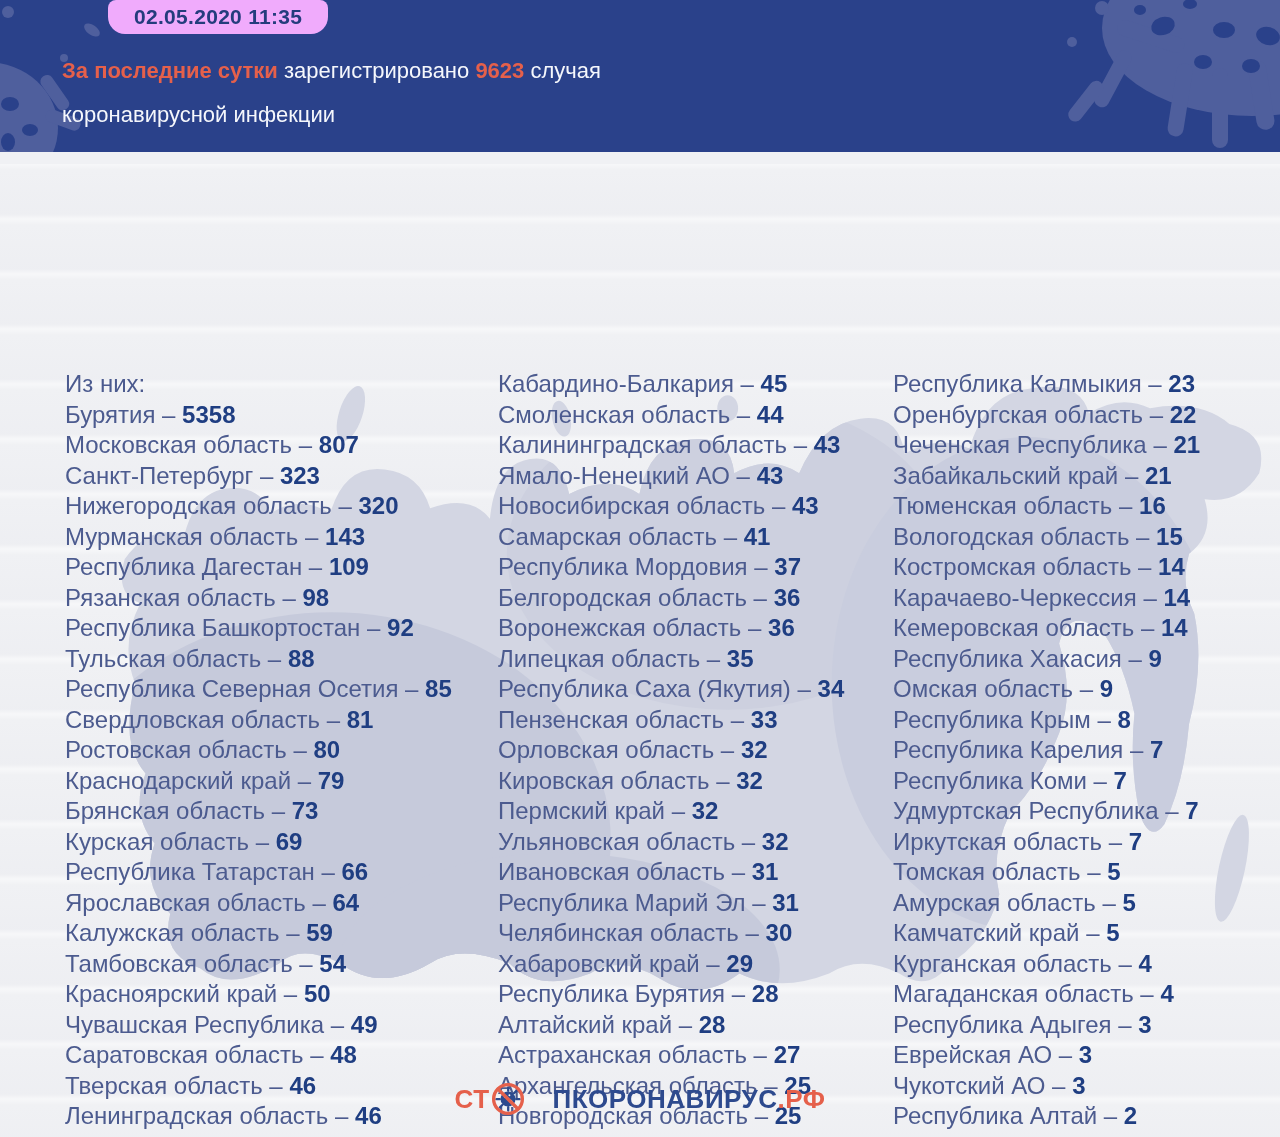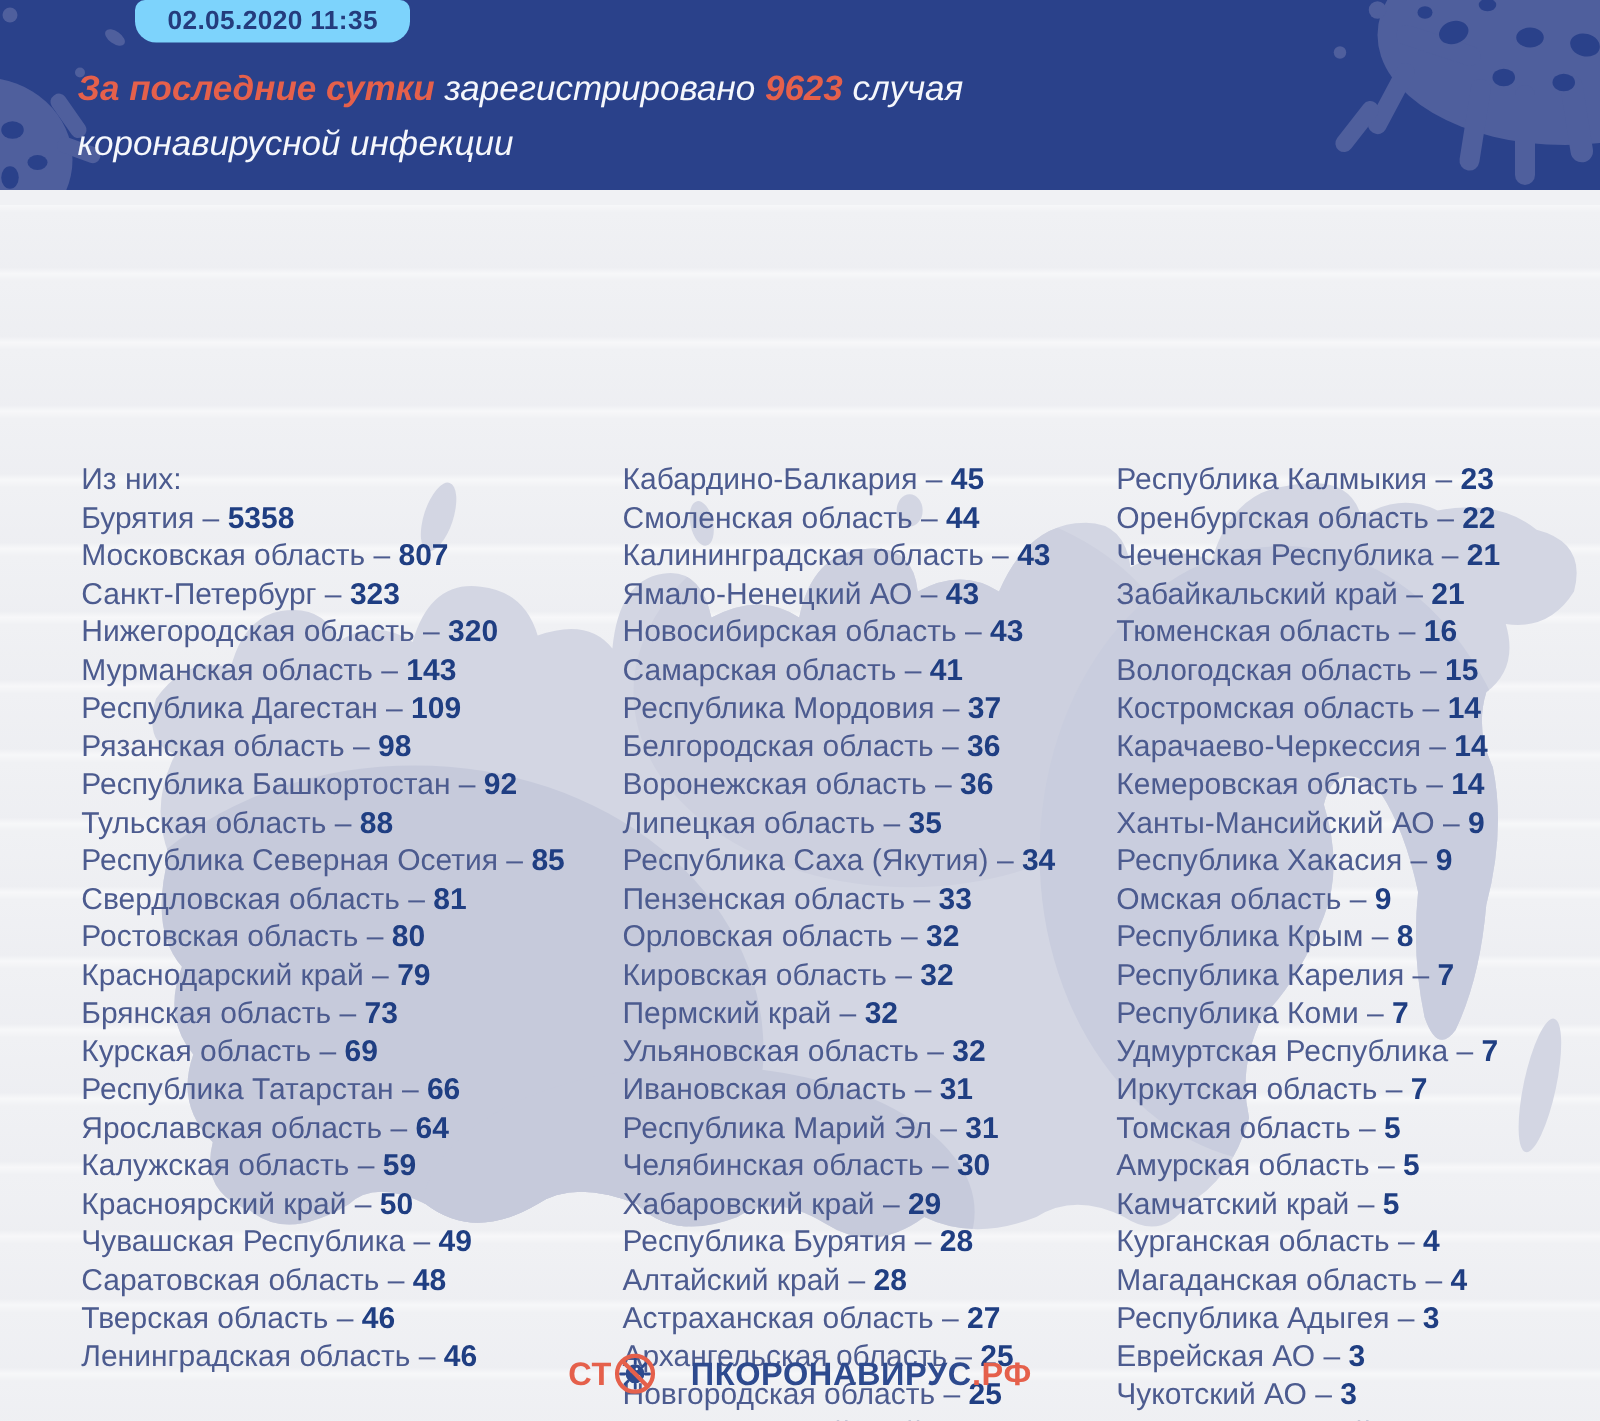--- a/index.html
+++ b/index.html
@@ -9,28 +9,28 @@
     background:#f0f1f4;
   }
   
   .header{
     position:absolute;top:0;left:0;width:1280px;height:152px;
     background:#2a418a;overflow:hidden;
   }
   .header svg{position:absolute;top:0;left:0;}
   .badge{
     position:absolute;top:0;left:108px;height:34px;padding:0 26px;
-    background:#7dd3fc;border-radius:8px 8px 17px 17px;
+    background:#f0abfc;border-radius:8px 8px 17px 17px;
     display:flex;align-items:center;justify-content:center;
     color:#243c7d;font-size:21px;font-weight:bold;letter-spacing:.3px;
     box-sizing:border-box;
   }
   .headline{
     position:absolute;left:62px;top:49px;width:1000px;
-    color:#f5f7fc;font-size:28px;line-height:44px;font-weight:400;font-style:italic;
+    color:#f5f7fc;font-size:22px;line-height:44px;font-weight:400;
   }
   .headline .hl{color:#e5604b;font-weight:bold;}
   
   .body-area{
     position:absolute;top:152px;left:0;width:1280px;height:985px;
     background:
       repeating-linear-gradient(180deg,
         rgba(255,255,255,.45) 0px, rgba(255,255,255,0) 6px,
         rgba(233,234,239,.35) 50px, rgba(255,255,255,.45) 55px),
       #f0f1f4;
@@ -157,20 +157,21 @@
           <div><span class="rname">Тульская область – </span><span class="rval">88</span></div>
           <div><span class="rname">Республика Северная Осетия – </span><span class="rval">85</span></div>
           <div><span class="rname">Свердловская область – </span><span class="rval">81</span></div>
           <div><span class="rname">Ростовская область – </span><span class="rval">80</span></div>
           <div><span class="rname">Краснодарский край – </span><span class="rval">79</span></div>
           <div><span class="rname">Брянская область – </span><span class="rval">73</span></div>
           <div><span class="rname">Курская область – </span><span class="rval">69</span></div>
           <div><span class="rname">Республика Татарстан – </span><span class="rval">66</span></div>
           <div><span class="rname">Ярославская область – </span><span class="rval">64</span></div>
           <div><span class="rname">Калужская область – </span><span class="rval">59</span></div>
+          <div><span class="rname">Тамбовская область – </span><span class="rval">54</span></div>
           <div><span class="rname">Красноярский край – </span><span class="rval">50</span></div>
           <div><span class="rname">Чувашская Республика – </span><span class="rval">49</span></div>
           <div><span class="rname">Саратовская область – </span><span class="rval">48</span></div>
           <div><span class="rname">Тверская область – </span><span class="rval">46</span></div>
           <div><span class="rname">Ленинградская область – </span><span class="rval">46</span></div>
         </div>
     </div>
 
     <div class="col col-2">
       <div>
@@ -207,21 +208,20 @@
       <div>
           <div><span class="rname">Республика Калмыкия – </span><span class="rval">23</span></div>
           <div><span class="rname">Оренбургская область – </span><span class="rval">22</span></div>
           <div><span class="rname">Чеченская Республика – </span><span class="rval">21</span></div>
           <div><span class="rname">Забайкальский край – </span><span class="rval">21</span></div>
           <div><span class="rname">Тюменская область – </span><span class="rval">16</span></div>
           <div><span class="rname">Вологодская область – </span><span class="rval">15</span></div>
           <div><span class="rname">Костромская область – </span><span class="rval">14</span></div>
           <div><span class="rname">Карачаево-Черкессия – </span><span class="rval">14</span></div>
           <div><span class="rname">Кемеровская область – </span><span class="rval">14</span></div>
-          <div><span class="rname">Ханты-Мансийский АО – </span><span class="rval">9</span></div>
           <div><span class="rname">Республика Хакасия – </span><span class="rval">9</span></div>
           <div><span class="rname">Омская область – </span><span class="rval">9</span></div>
           <div><span class="rname">Республика Крым – </span><span class="rval">8</span></div>
           <div><span class="rname">Республика Карелия – </span><span class="rval">7</span></div>
           <div><span class="rname">Республика Коми – </span><span class="rval">7</span></div>
           <div><span class="rname">Удмуртская Республика – </span><span class="rval">7</span></div>
           <div><span class="rname">Иркутская область – </span><span class="rval">7</span></div>
           <div><span class="rname">Томская область – </span><span class="rval">5</span></div>
           <div><span class="rname">Амурская область – </span><span class="rval">5</span></div>
           <div><span class="rname">Камчатский край – </span><span class="rval">5</span></div>

